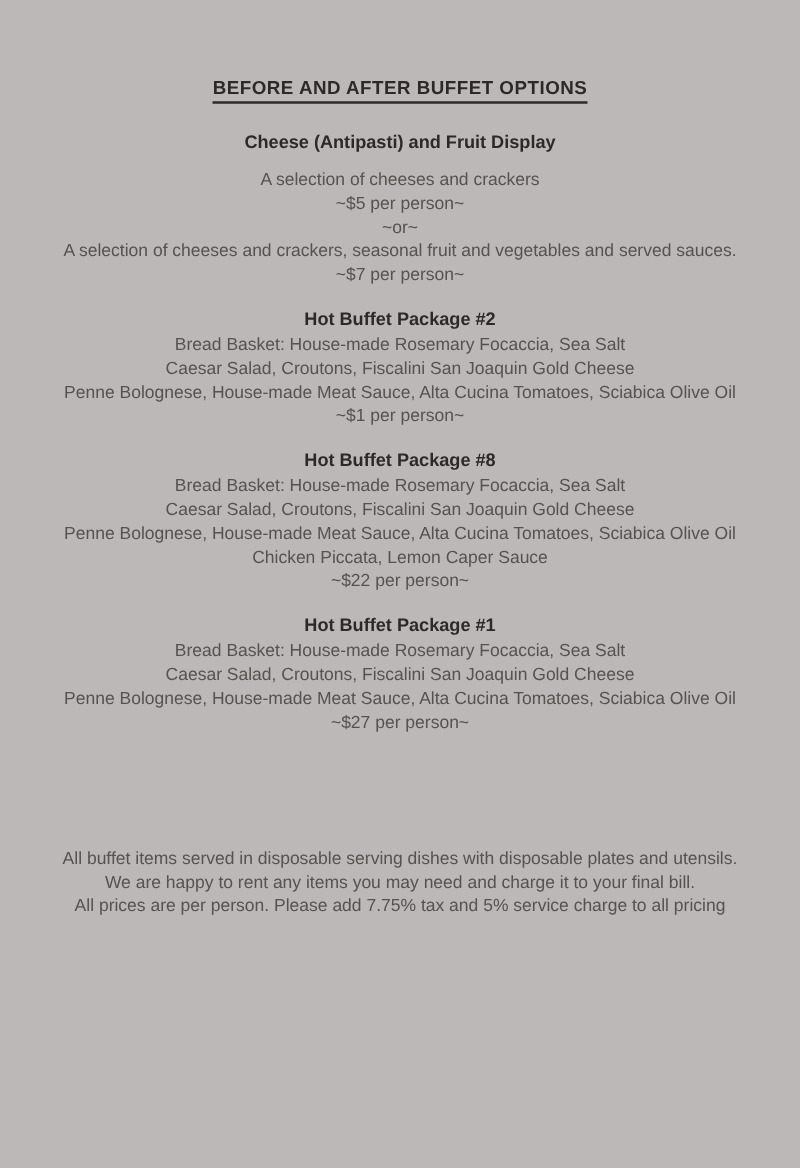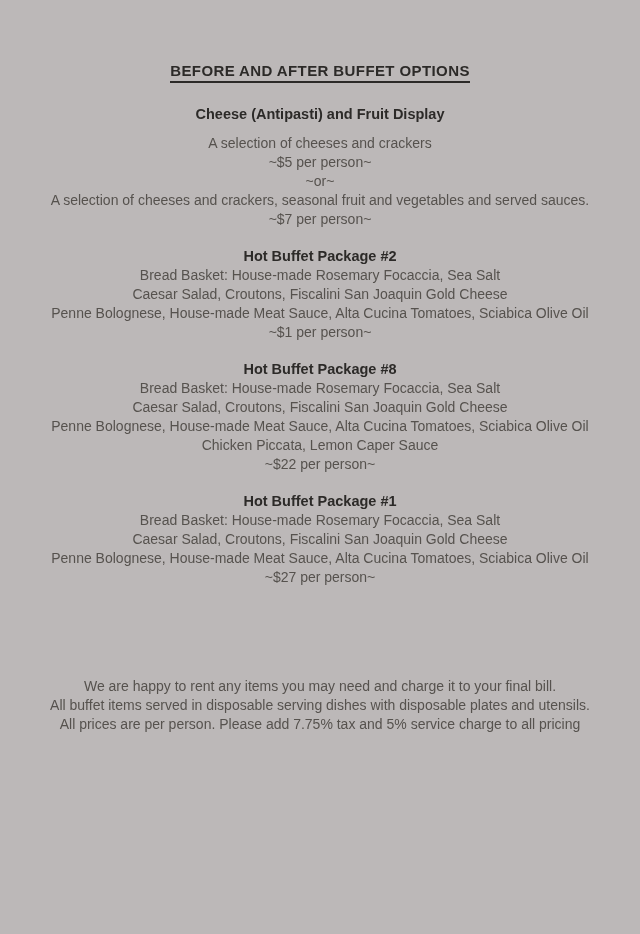--- a/index.html
+++ b/index.html
@@ -95,17 +95,17 @@
     <div class="section-lines">
           <div class="menu-line">Bread Basket: House-made Rosemary Focaccia, Sea Salt</div>
           <div class="menu-line">Caesar Salad, Croutons, Fiscalini San Joaquin Gold Cheese</div>
           <div class="menu-line">Penne Bolognese, House-made Meat Sauce, Alta Cucina Tomatoes, Sciabica Olive Oil</div>
           <div class="menu-line">~$27 per person~</div>
         </div>
   </section>
 </div>
 
   <div class="footer" id="footer">
+      <div class="menu-line">All buffet items served in disposable serving dishes with disposable plates and utensils.</div>
       <div class="menu-line">We are happy to rent any items you may need and charge it to your final bill.</div>
-      <div class="menu-line">All buffet items served in disposable serving dishes with disposable plates and utensils.</div>
       <div class="menu-line">All prices are per person. Please add 7.75% tax and 5% service charge to all pricing</div>
     </div>
 </main>
 
 </body></html>

